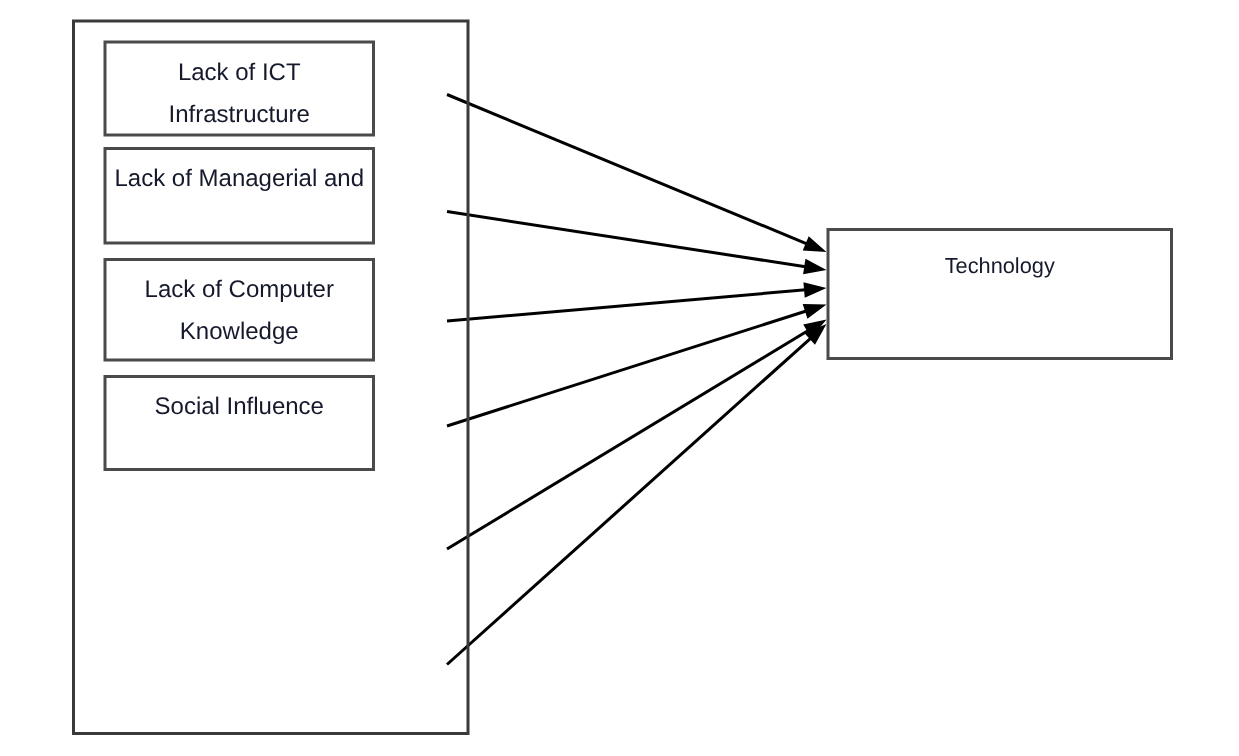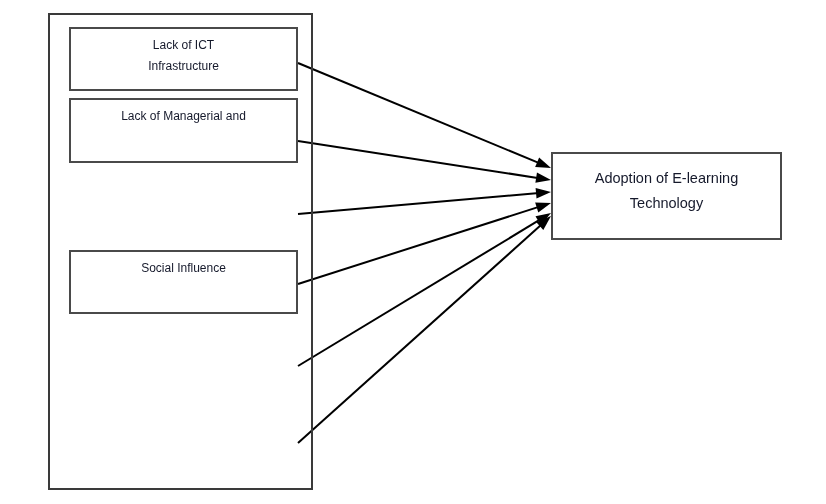--- a/index.html
+++ b/index.html
@@ -31,26 +31,26 @@
     top: 13px;
     width: 265px;
     height: 477px;
     border: 2px solid #3a3a3a;
     box-sizing: border-box;
     background: transparent;
   }
   .factor-box {
     position: absolute;
     left: 69px;
-    width: 229px;
+    width: 181px;
     box-sizing: border-box;
     border: 2px solid #4a4a4a;
     background: #ffffff;
     color: #15192b;
-    font-size: 12px;
+    font-size: 16px;
     line-height: 1.75;
     text-align: center;
     padding-top: 6px;
   }
   .factor-box .line {
     display: block;
     white-space: nowrap;
   }
   .outcome-box {
     position: absolute;
@@ -96,25 +96,28 @@
 
   <div class="factor-box" id="fb0" style="top: 27px; height: 64px;">
     <span class="line">Lack of ICT</span>
     <span class="line">Infrastructure</span>
   </div>
 
   <div class="factor-box" id="fb1" style="top: 98px; height: 65px;">
     <span class="line">Lack of Managerial and</span>
   </div>
 
+  <div class="factor-box" id="fb2" style="top: 172px; height: 69px;">
+    <span class="line">Lack of Computer</span>
+    <span class="line">Knowledge</span>
+  </div>
 
   <div class="factor-box" id="fb3" style="top: 250px; height: 64px;">
     <span class="line">Social Influence</span>
   </div>
 
 
 
   <div class="outcome-box">
-    <span class="line">Adoption of E-learning</span>
     <span class="line">Technology</span>
   </div>
 
 </div>
 
 </body></html>

